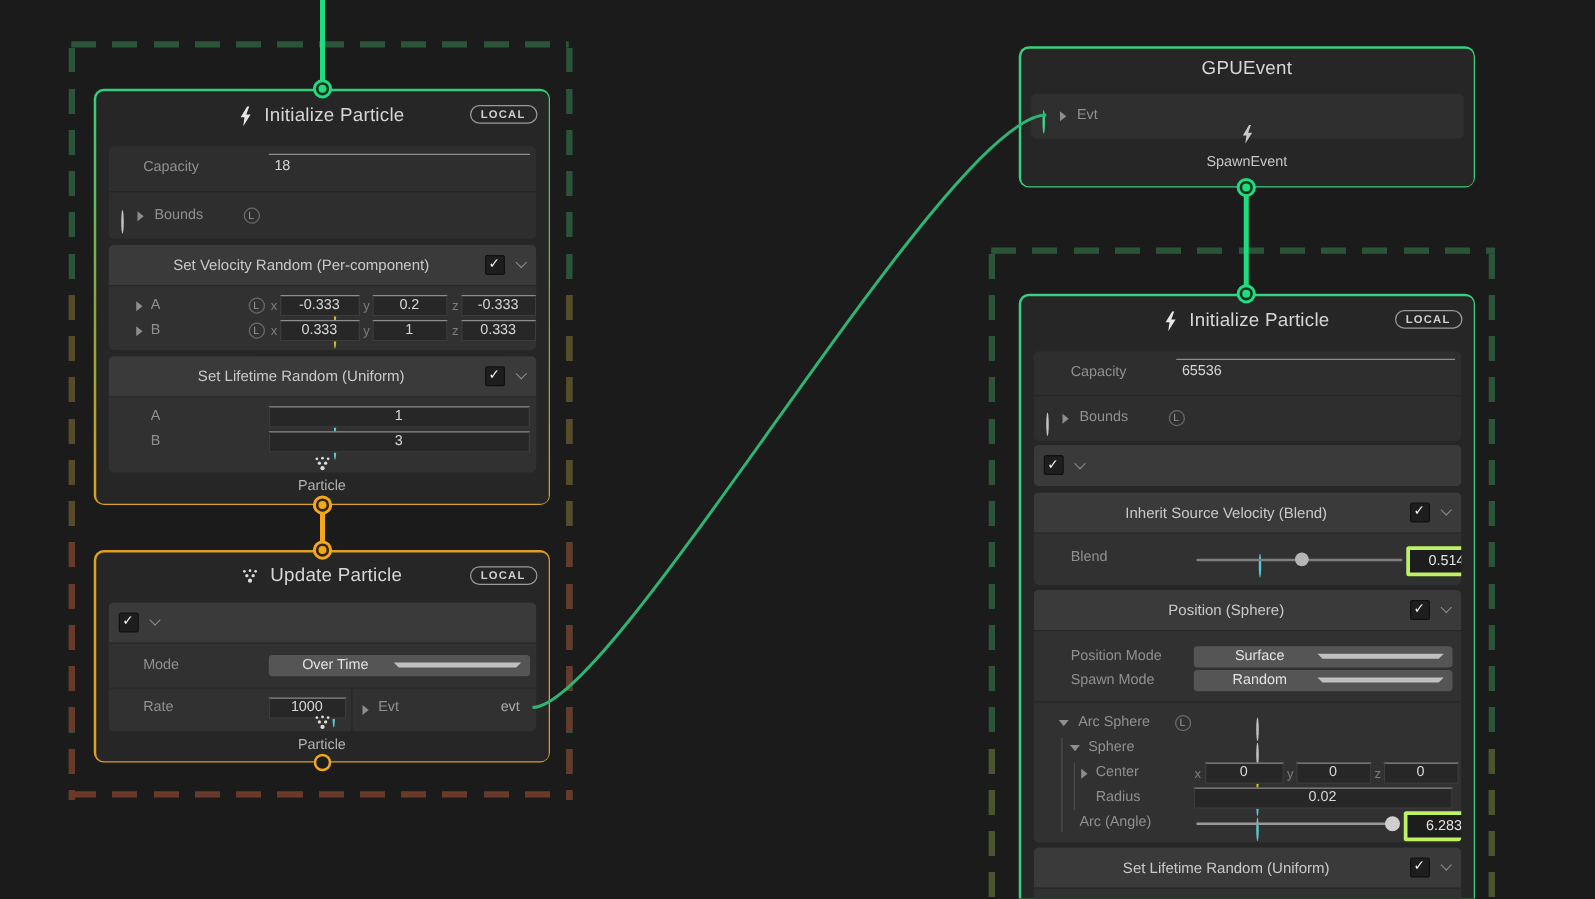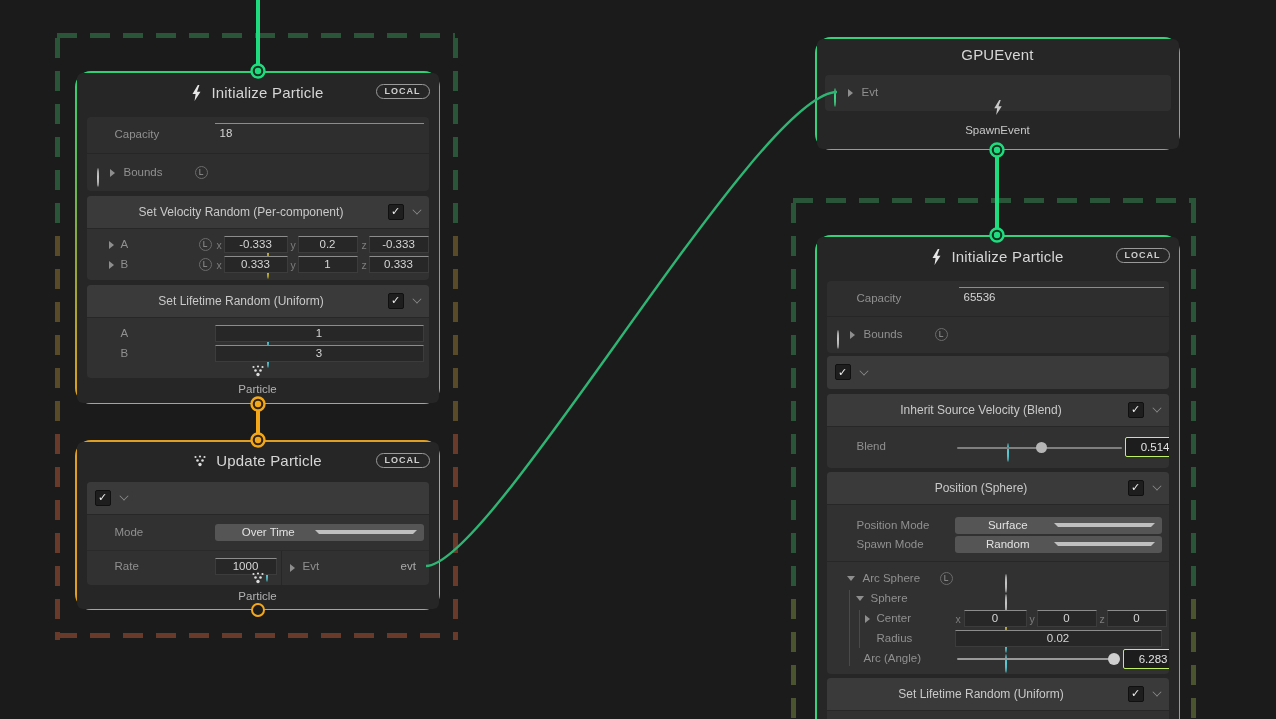--- a/index.html
+++ b/index.html
@@ -4,21 +4,21 @@
 <style>
   html,body{margin:0;padding:0;background:#1b1b1b;}
   #canvas{position:relative;width:1276px;height:719px;background:#1b1b1b;overflow:hidden;
           font-family:"Liberation Sans",sans-serif;-webkit-font-smoothing:antialiased;}
   .abs{position:absolute;}
   
   .dash{position:absolute;z-index:1;}
   .dash-h{height:5px;}
   .dash-v{width:5px;}
   
-  .ctx{position:absolute;z-index:2;border-radius:16px;padding:0;box-sizing:border-box;}
+  .ctx{position:absolute;z-index:2;border-radius:8px;padding:0;box-sizing:border-box;}
   .ctx-body{position:absolute;inset:1.5px;background:#262626;border-radius:6px;}
   .ctx-header{position:absolute;left:0;right:0;top:0;height:40px;display:flex;align-items:center;justify-content:center;gap:9px;}
   .ctx-title{font-size:15px;color:#d6d6d6;letter-spacing:.2px;}
   .badge{position:absolute;border:1px solid #9a9a9a;border-radius:9px;padding:1px 8px 2px;font-size:9px;font-weight:bold;letter-spacing:1px;color:#d0d0d0;}
   .panel{position:absolute;left:10px;right:10px;background:#2e2e2e;border-radius:4px;}
   .block{position:absolute;left:10px;right:10px;background:#313131;border-radius:4px;overflow:hidden;text-align:center;}
   .block-header{position:relative;height:33px;background:#3a3a3a;border-bottom:1px solid #272727;display:flex;align-items:center;padding:0 8px;box-sizing:border-box;}
   .block-title{flex:1;color:#c9c9c9;font-size:12px;}
   .sep{height:1px;background:#262626;}
   .row-label{color:#909090;font-size:11.5px;white-space:nowrap;}
@@ -38,21 +38,21 @@
       display:flex;align-items:center;justify-content:center;box-sizing:border-box;}
   .cb{width:14px;height:14px;background:#1e1e1e;border:1px solid #101010;border-radius:2px;color:#f0f0f0;
       font-size:11px;display:flex;align-items:center;justify-content:center;line-height:1;}
   .chev{width:7px;height:7px;border-right:1.7px solid #8e8e8e;border-bottom:1.7px solid #8e8e8e;
         transform:rotate(45deg) scale(.8);margin-left:9px;margin-top:-3px;}
   .ctx-out{position:absolute;left:0;right:0;display:flex;justify-content:center;align-items:center;gap:6px;
            color:#b2b2b2;font-size:11.5px;flex-direction:column;}
   .vline{position:absolute;width:1px;background:#4a4a4a;}
   .track{position:absolute;height:2px;background:#7f7f7f;border-radius:1px;}
   .knob{position:absolute;border-radius:50%;background:#b5b5b5;}
-  .valbox{position:absolute;background:#1d1d1d;border:1px solid #bef264;border-radius:2px;height:18px;
+  .valbox{position:absolute;background:#1d1d1d;border:3px solid #bef264;border-radius:2px;height:18px;
           display:flex;align-items:center;justify-content:flex-end;padding:0 4px;color:#e3e3e3;font-size:11.5px;box-sizing:content-box;}
   #edges{position:absolute;left:0;top:0;z-index:3;pointer-events:none;}
   .rowdiv{position:absolute;top:0;bottom:0;width:1px;background:#272727;}
 </style>
 </head>
 <body>
 
 <div id="canvas">
 
   <div class="dash dash-h" style="left:57px;top:33px;width:398px;background:repeating-linear-gradient(to right,#2a5539 0 20px,transparent 20px 33px);"></div>
@@ -239,21 +239,21 @@
       <div class="ctx-header">
         <svg width="11" height="16" viewBox="0 0 12 18">
             <path d="M7.5 0 L1.5 10 H5 L3.8 18 L10.5 7.5 H6.6 L9.3 0 Z" fill="#e6e6e6"></path>
           </svg>
         <span class="ctx-title">Initialize Particle</span>
         <span class="badge" style="right:9px;top:11px;">LOCAL</span>
       </div>
       <div class="panel" style="top:44px;height:72px;">
         <div style="position:relative;height:35px;">
           <span class="row-label abs" style="left:30px;top:11px;">Capacity</span>
-          <div class="ufield abs" style="left:132px;right:5px;top:6px;">65536</div>
+          <div class="ufield abs" style="left:114px;right:5px;top:6px;">65536</div>
         </div>
         <div class="sep"></div>
         <div style="position:relative;height:36px;">
           <span class="port p-white abs" style="left:10px;top:14px;"></span>
           <span class="tri-r abs" style="left:23px;top:14px;"></span>
           <span class="row-label abs" style="left:37px;top:11px;">Bounds</span>
           <span class="lb abs" style="left:108px;top:11px;">L</span>
         </div>
       </div>
       <div class="block" style="top:119px;height:33px;">

